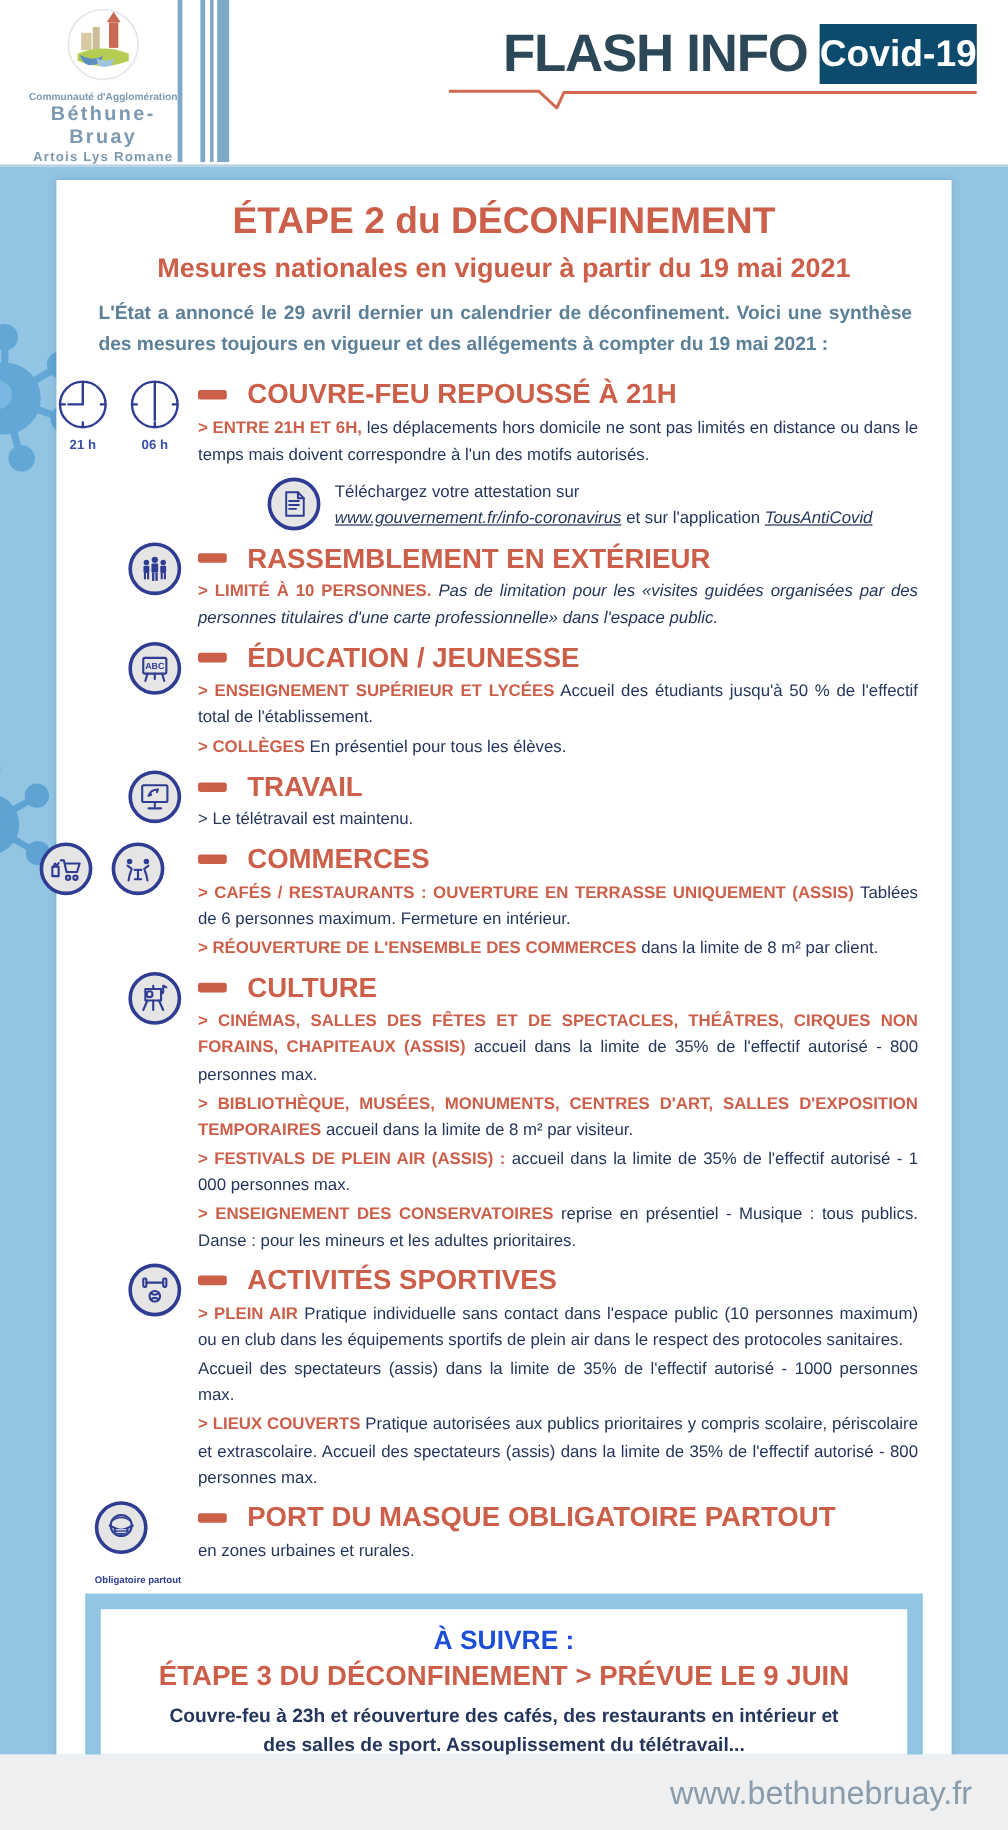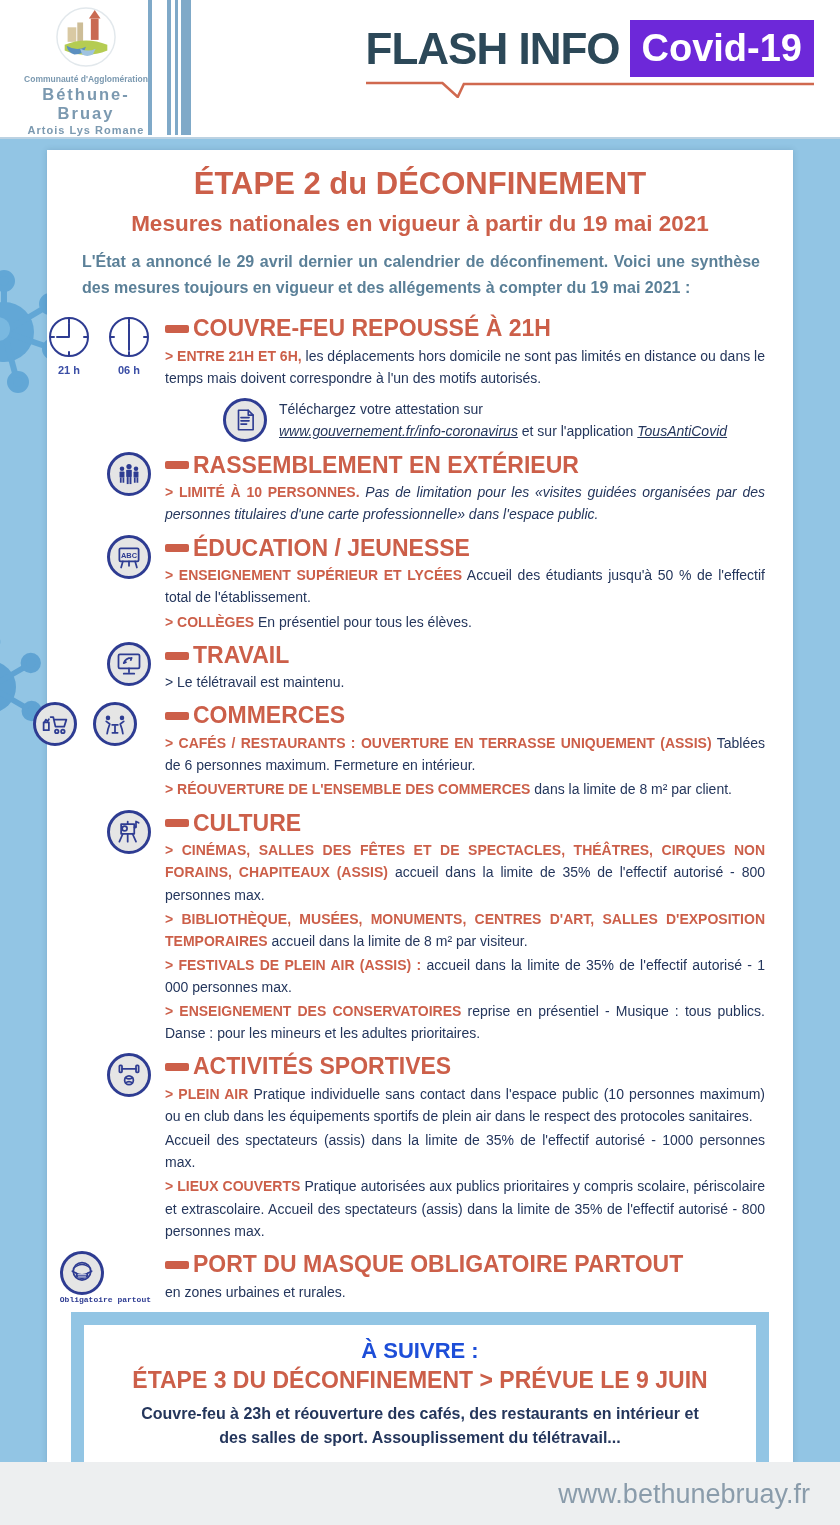--- a/index.html
+++ b/index.html
@@ -12,21 +12,21 @@
   .logo-block{position:absolute;left:16px;top:6px;width:140px;text-align:center;}
   .logo-emblem{display:inline-block;}
   .logo-l1{font-size:8.5px;font-weight:bold;color:#7b99b0;margin-top:2px;}
   .logo-l2{font-size:16.5px;font-weight:bold;color:#7b99b0;letter-spacing:2px;margin-top:1px;}
   .logo-l3{font-size:11px;font-weight:bold;color:#7b99b0;letter-spacing:1px;margin-top:1px;}
   .stripe{position:absolute;top:0;height:135px;background:#7fa9c8;}
   .s1{left:148px;width:4px;} .s2{left:167px;width:4px;} .s3{left:175px;width:3px;} .s4{left:181px;width:10px;}
   .title-area{position:absolute;right:26px;top:20px;text-align:right;}
   .title-row{display:flex;align-items:center;gap:10px;justify-content:flex-end;}
   .flash-title{font-size:44px;font-weight:bold;color:#2c4858;letter-spacing:-1px;line-height:1;}
-  .covid-badge{background:#6d28d9;color:#fff;font-size:38px;font-weight:bold;padding:9px 12px 10px;line-height:1;}
+  .covid-badge{background:#0c4a6e;color:#fff;font-size:31px;font-weight:bold;padding:9px 0 10px;line-height:1;}
   .underline-svg{display:block;margin-top:3px;}
   .date{font-size:25px;font-weight:bold;color:#173a5e;margin-top:14px;}
 
   
   .main{position:relative;height:1323px;background:#92c5e4;overflow:hidden;}
   .virus{position:absolute;z-index:0;}
   .virus-1{left:-46px;top:128px;}
   .virus-2{left:-56px;top:488px;}
   .card{position:relative;z-index:1;margin-left:47px;margin-top:11px;width:746px;min-height:1312px;
         background:#fff;box-shadow:0 0 6px rgba(30,60,90,.18);display:flex;flex-direction:column;box-sizing:border-box;}
@@ -37,23 +37,23 @@
   .sections{margin-top:15px;}
   .sec{display:flex;margin-bottom:7px;}
   .icon-col{width:118px;flex:0 0 118px;display:flex;gap:16px;justify-content:flex-end;
             padding-right:14px;box-sizing:border-box;align-items:flex-start;}
   .sec-commerces .icon-col{position:relative;left:-14px;}
   .icon-wrap{text-align:center;}
   .circle-icon{width:44px;height:44px;border:3px solid #2e3c92;border-radius:50%;box-sizing:border-box;
                display:flex;align-items:center;justify-content:center;background:#e5e5e5;}
   .clock-icon{width:44px;height:44px;}
   .icon-label{font-size:11px;font-weight:bold;color:#3a4da5;margin-top:1px;}
-  .icon-label-small{font-size:8px;font-weight:bold;color:#2e3c92;margin-top:0;font-family:Liberation Mono, monospace;}
+  .icon-label-small{font-size:8px;font-weight:bold;color:#2e3c92;margin-top:17px;}
   .content-col{flex:1;padding-right:28px;}
-  .sec-head{display:flex;align-items:center;gap:4px;margin:1px 0 3px;font-size:23px;font-weight:bold;
+  .sec-head{display:flex;align-items:center;gap:17px;margin:1px 0 3px;font-size:23px;font-weight:bold;
             color:#cc5f49;line-height:1.12;}
   .dash{width:24px;height:8px;background:#cc5f49;border-radius:2px;flex:0 0 24px;}
   .item{margin:2px 0;font-size:14px;line-height:1.58;color:#24365c;text-align:justify;}
   .lead{color:#cc5f49;font-weight:bold;}
   .italic{font-style:italic;}
   .attestation{display:flex;align-items:center;gap:12px;margin:9px 0 2px 58px;}
   .att-text{font-size:14px;color:#24365c;line-height:1.6;}
   .link{color:#24365c;text-decoration:underline;cursor:pointer;font-style:italic;}
 
   

